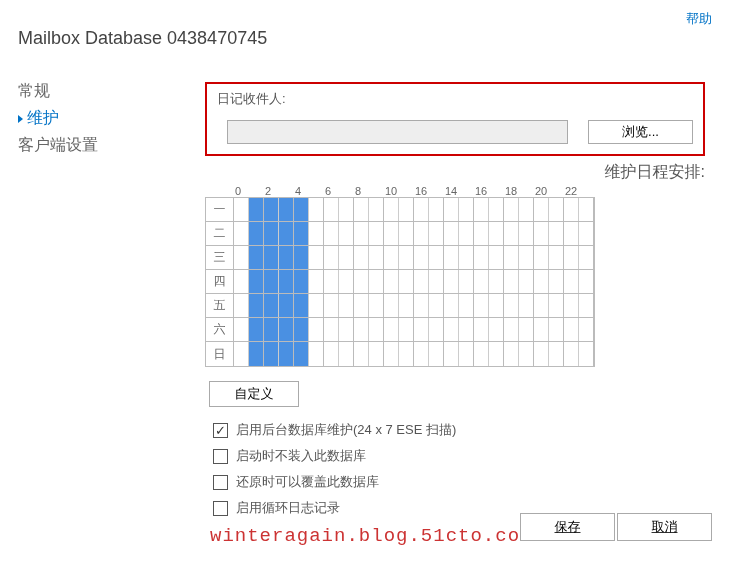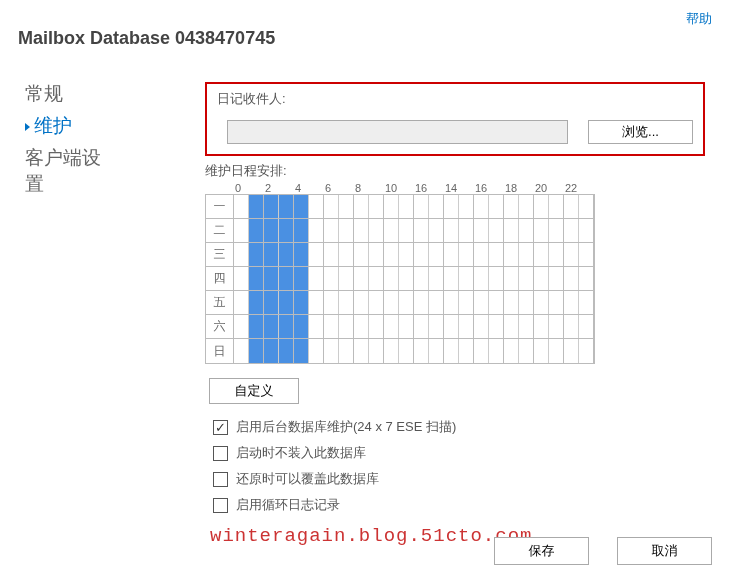--- a/index.html
+++ b/index.html
@@ -19,35 +19,34 @@
     right: 30px;
     color: #0072c6;
     font-size: 13px;
     cursor: pointer;
   }
   .page-title {
     position: absolute;
     top: 28px;
     left: 18px;
     font-size: 18px;
-    font-weight: 700;
+    font-weight: 400;
     color: #444;
   }
   .sidebar {
     position: absolute;
     top: 78px;
     left: 18px;
     width: 100px;
   }
   .sidebar-item {
     padding: 3px 0;
     color: #666;
     cursor: pointer;
-    font-size: 19px;
-    margin-left: 7px;
+    font-size: 16px;
   }
   .sidebar-item.active {
     color: #0072c6;
   }
   .caret {
     display: inline-block;
     width: 0; height: 0;
     border-top: 4px solid transparent;
     border-bottom: 4px solid transparent;
     border-left: 5px solid #0072c6;
@@ -80,23 +79,24 @@
   }
   .browse-btn {
     width: 105px;
     height: 24px;
     border: 1px solid #aaa;
     background: #fff;
     font-size: 13px;
     cursor: pointer;
   }
   .schedule-label {
-    font-size: 13px;
+    font-size: 16px;
     color: #555;
     margin: 4px 0 2px 0;
+    text-align: right;
   }
   .schedule-wrap { position: relative; }
   .hour-headers {
     display: flex;
     margin-left: 30px;
     font-size: 11px;
     color: #666;
   }
   .hour-headers span {
     width: 30px;
@@ -142,22 +142,22 @@
     margin-left:4px;
   }
   .checklist{margin-top:10px;margin-left:8px;}
   .check-row{display:flex;align-items:center;padding:4px 0;font-size:13px;color:#555;cursor:pointer;}
   .checkbox{
     width:15px;height:15px;border:1.5px solid #555;margin-right:8px;
     display:flex;align-items:center;justify-content:center;font-size:13px;line-height:1;color:#333;
   }
   .footer{
     position:absolute;
-    bottom:0;right:30px;
-    display:flex;gap:28px;
+    bottom:24px;right:30px;
+    display:flex;gap:2px;text-decoration:underline;
   }
   .footer button{
     width:95px;height:28px;
     border:1px solid #aaa;background:#fff;
     font-size:13px;cursor:pointer;
   }
   .watermark{
     position:absolute;
     bottom:18px;left:210px;
     font-family: "Courier New", monospace;

